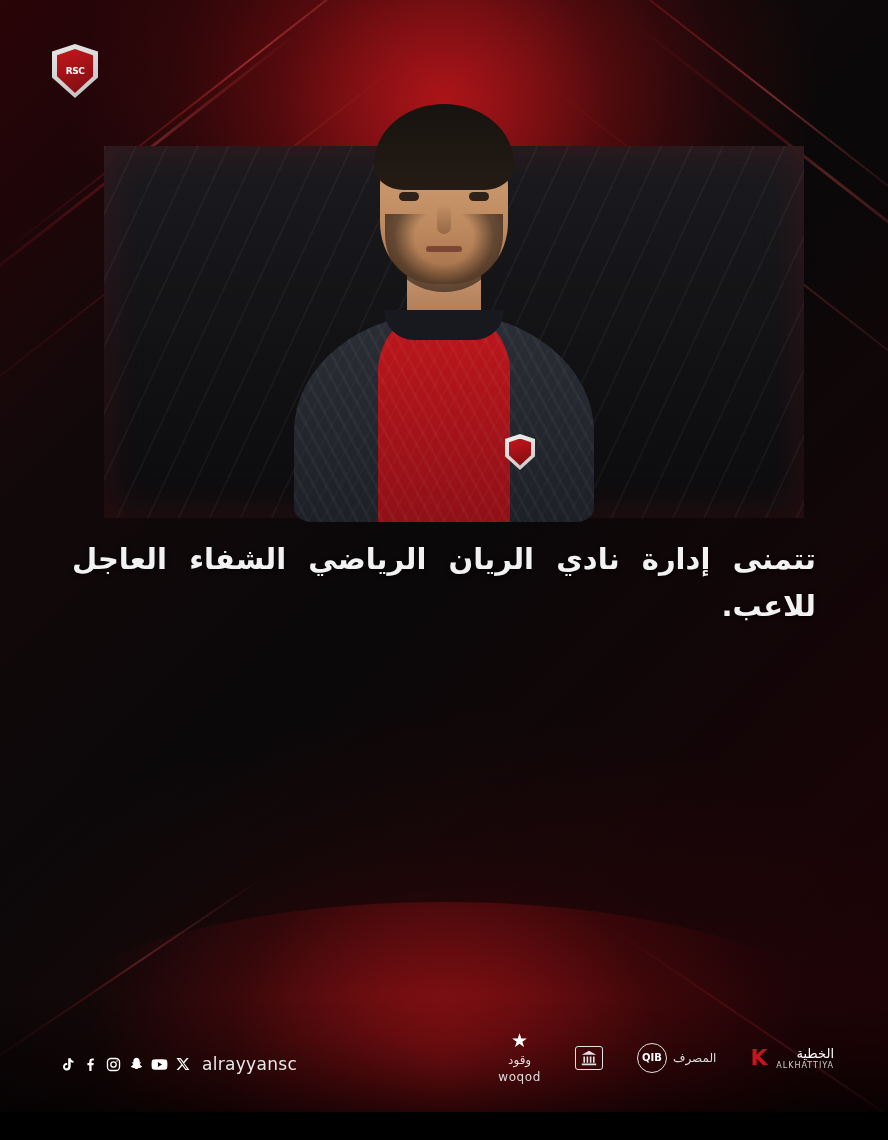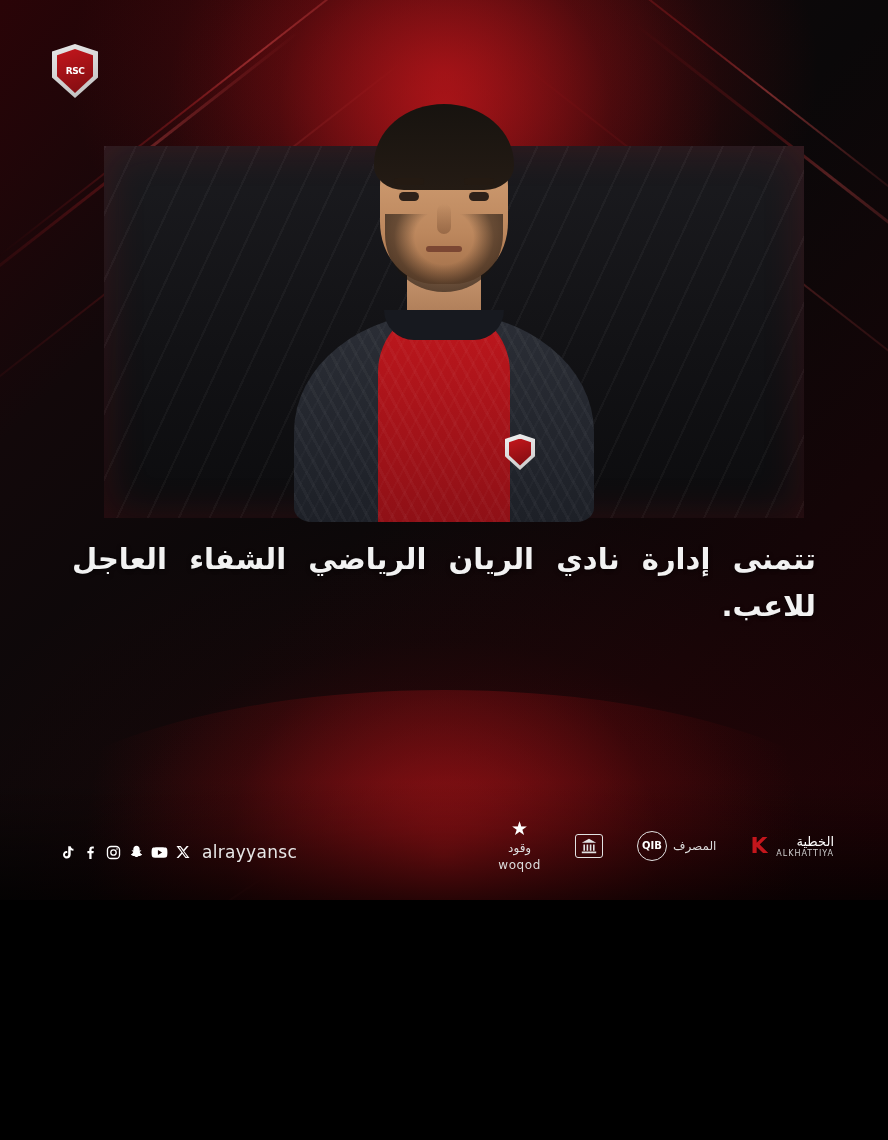--- a/index.html
+++ b/index.html
@@ -8,21 +8,21 @@
     width: 888px;
     height: 1140px;
     background: #000;
     font-family: "DejaVu Sans", "Liberation Sans", sans-serif;
     overflow: hidden;
   }
 
   #poster {
     position: relative;
     width: 888px;
-    height: 900px;
+    height: 1112px;
     background:
       radial-gradient(ellipse 520px 380px at 50% 8%, rgba(190,20,25,0.55) 0%, rgba(120,10,14,0.25) 45%, rgba(0,0,0,0) 72%),
       radial-gradient(ellipse 700px 520px at 50% 100%, rgba(150,14,18,0.40) 0%, rgba(60,5,7,0.18) 50%, rgba(0,0,0,0) 78%),
       linear-gradient(135deg, #2a0407 0%, #12080a 25%, #0a0809 50%, #140507 75%, #1e0306 100%),
       #080607;
     overflow: hidden;
   }
 
   
   .streaks { position: absolute; inset: 0; overflow: hidden; pointer-events: none; }

